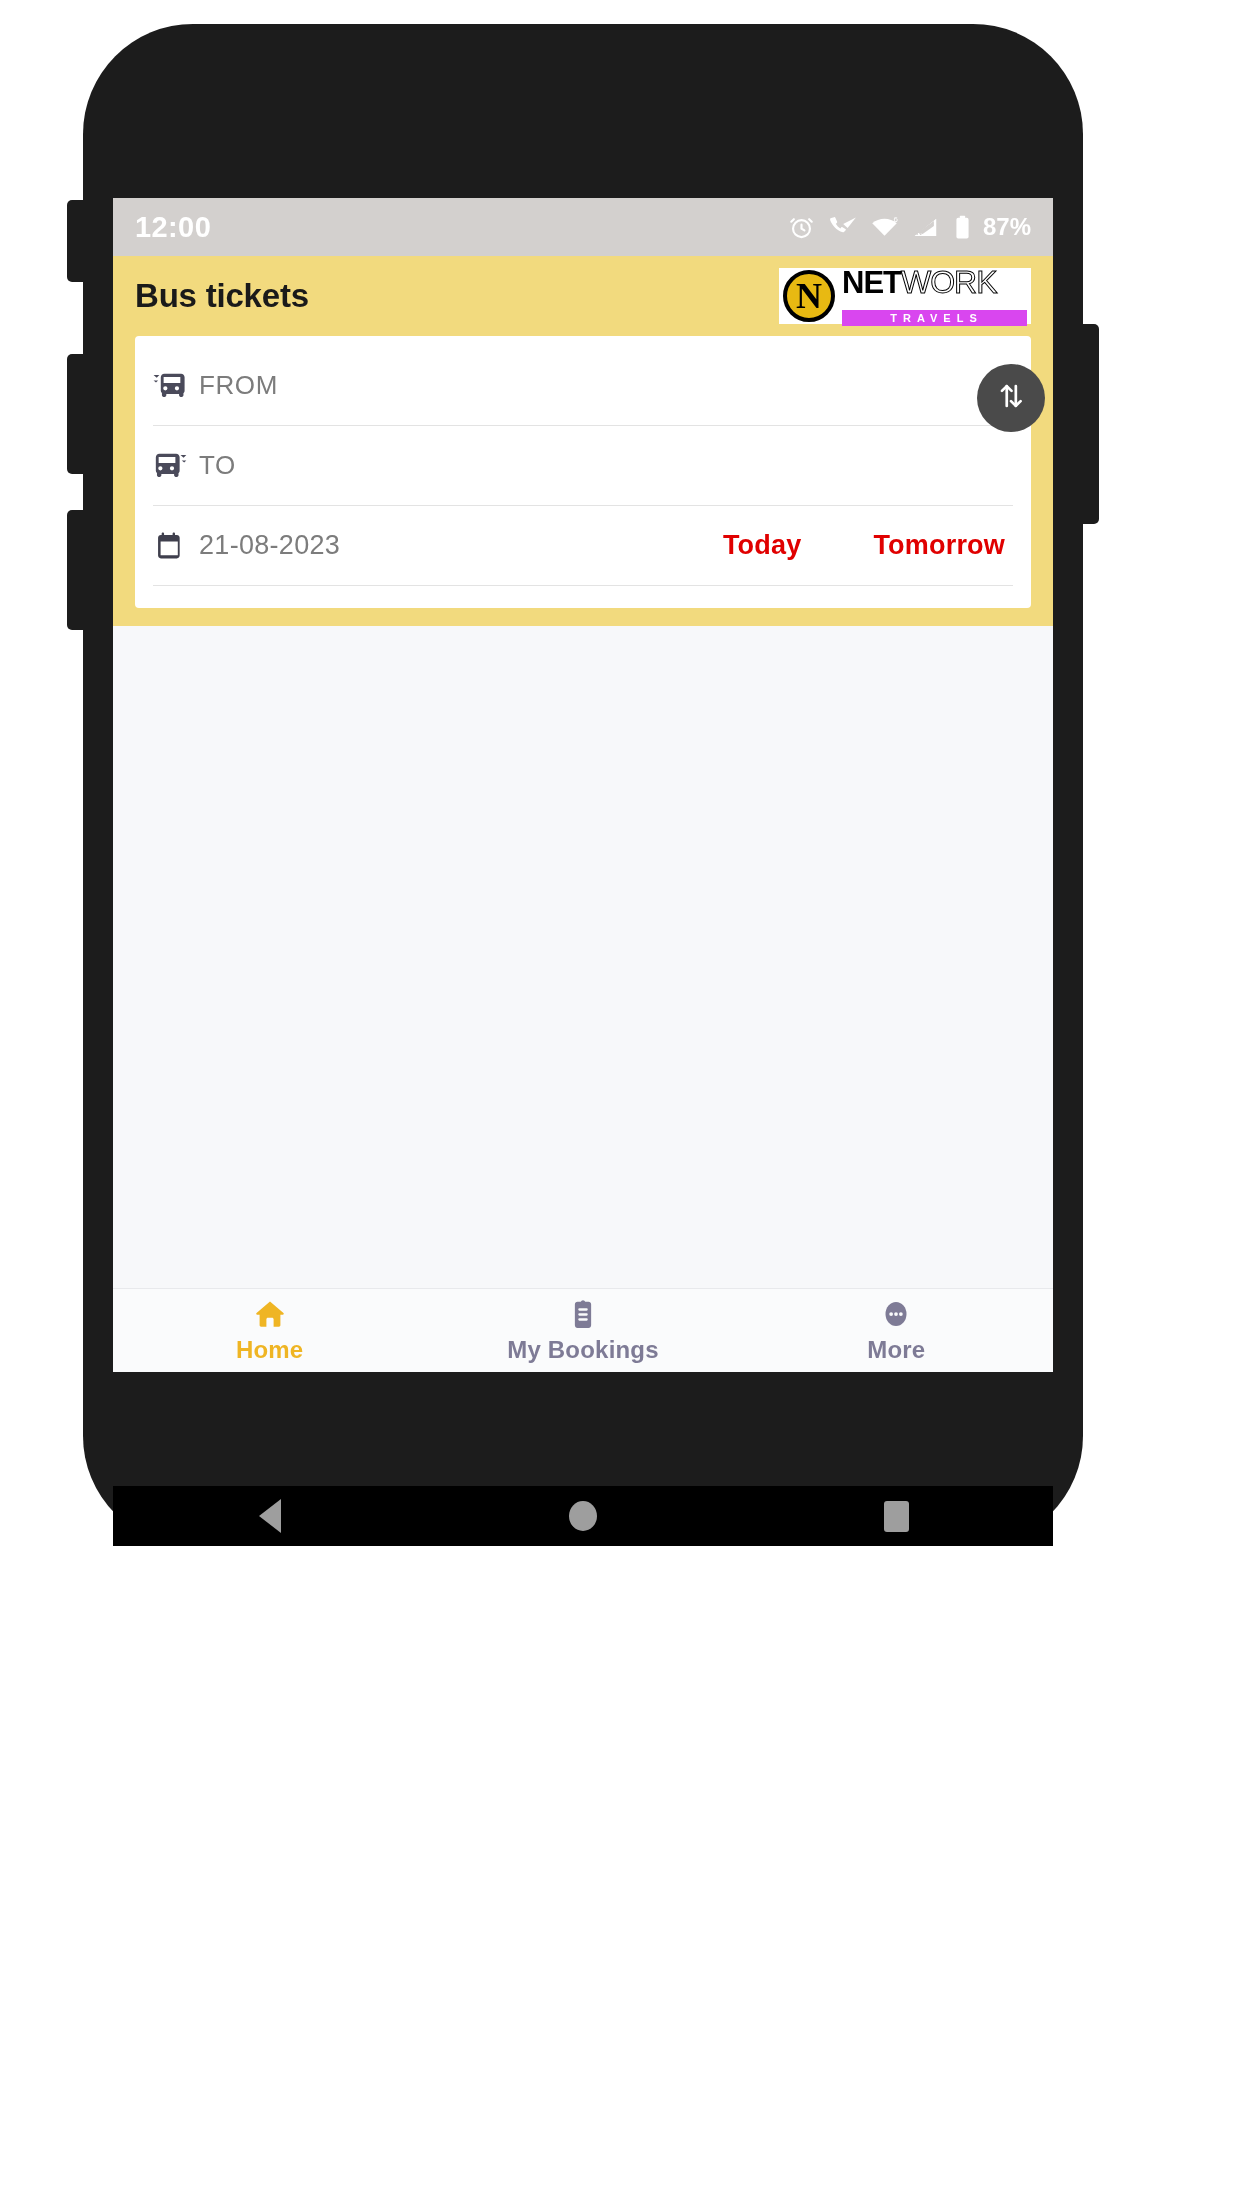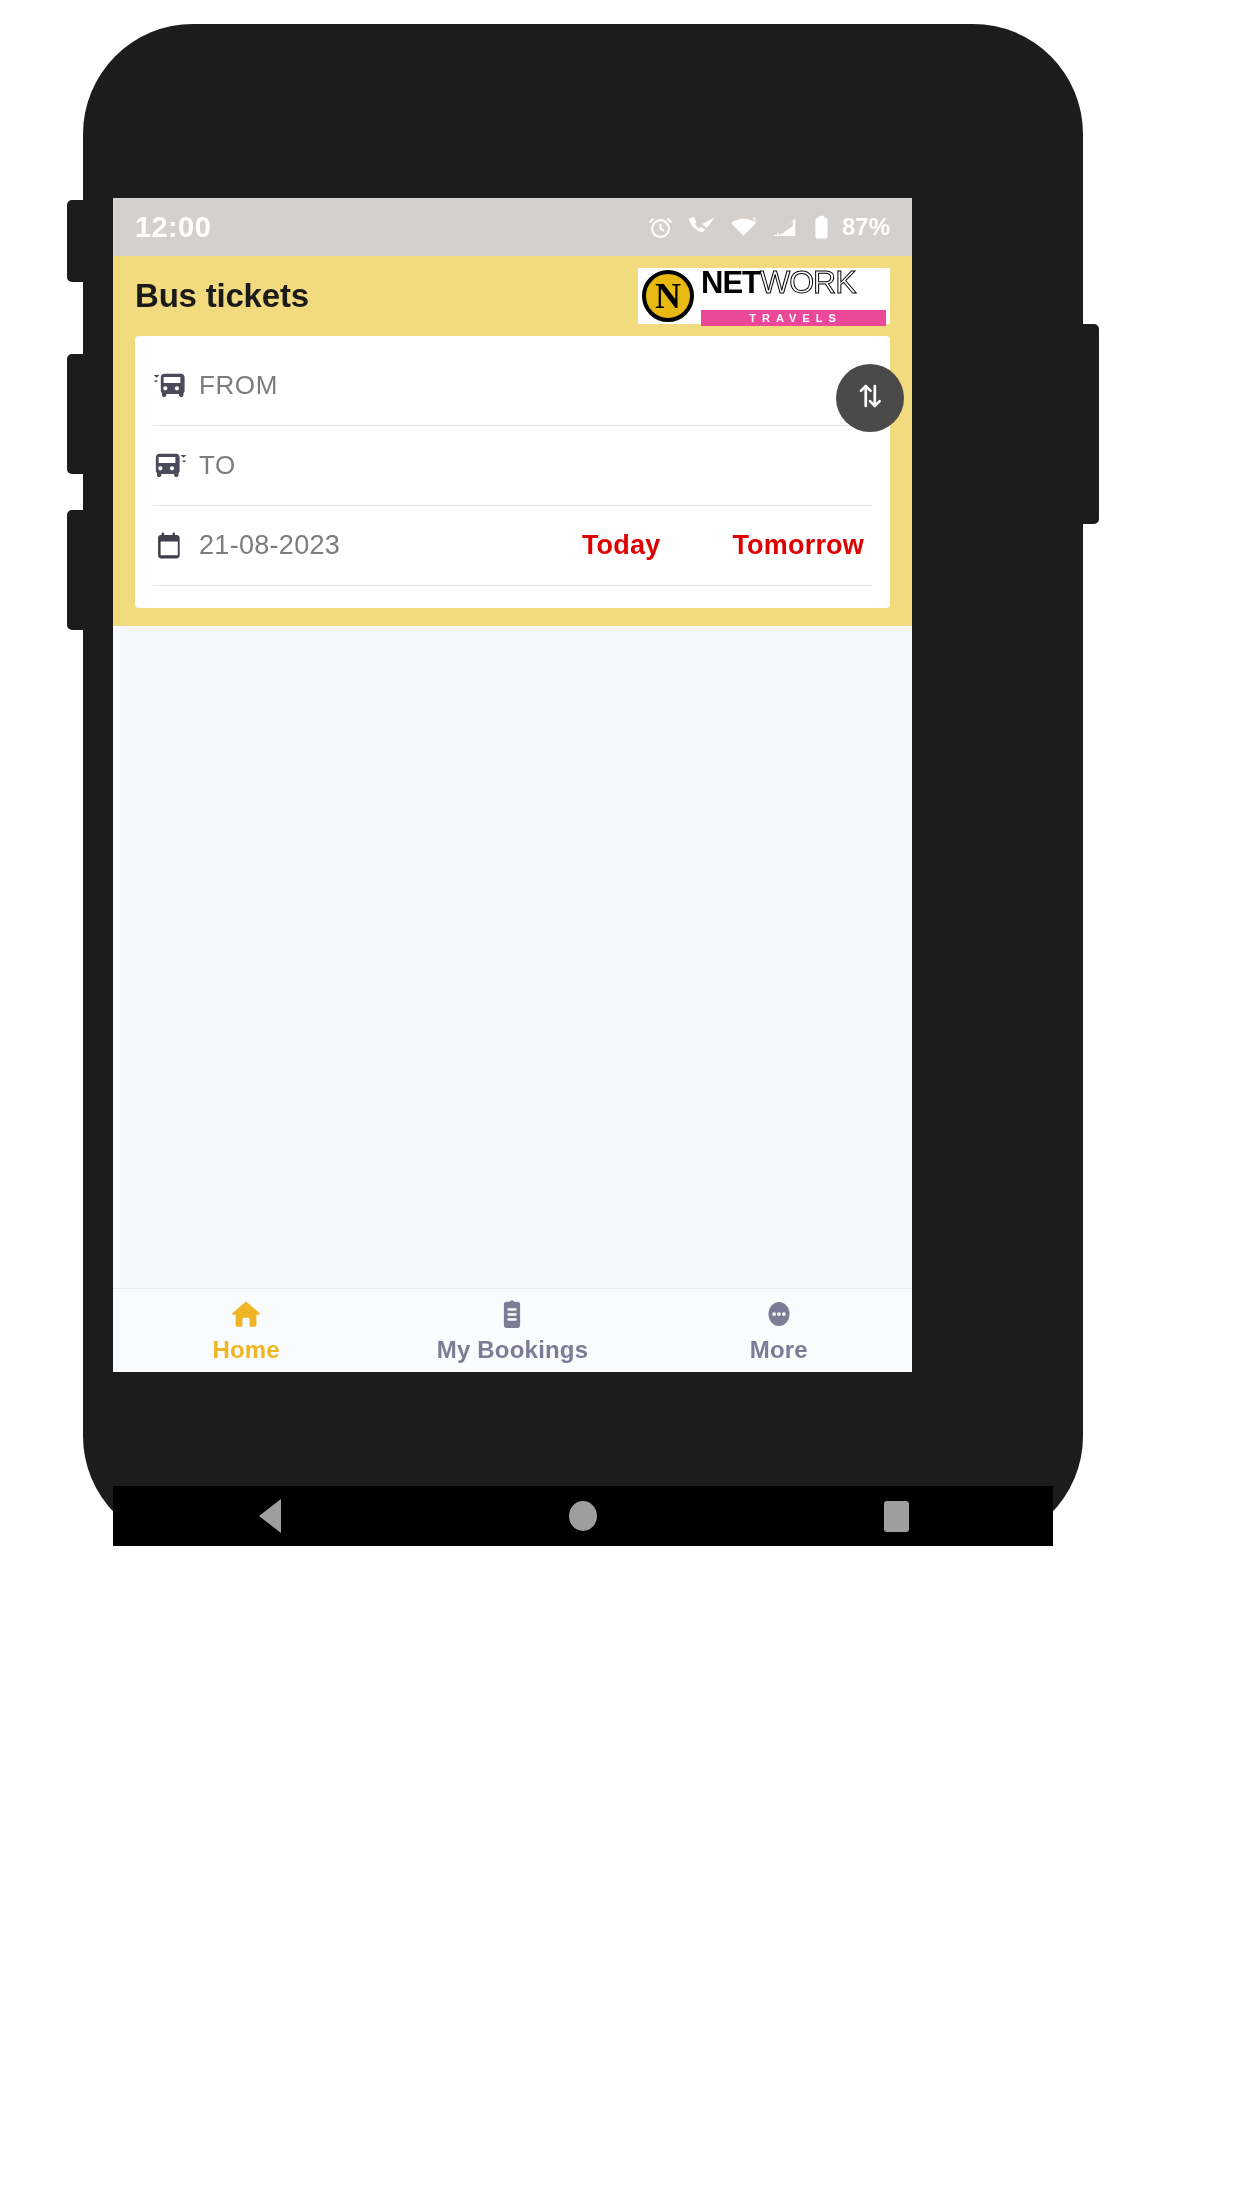--- a/index.html
+++ b/index.html
@@ -23,21 +23,21 @@
   .side-btn { position:absolute; background:#1c1c1c; }
   #btn-left-1 { left:-16px; top:176px;  width:18px; height:82px;  border-radius:5px 0 0 5px; }
   #btn-left-2 { left:-16px; top:330px;  width:18px; height:120px; border-radius:5px 0 0 5px; }
   #btn-left-3 { left:-16px; top:486px;  width:18px; height:120px; border-radius:5px 0 0 5px; }
   #btn-right-1{ right:-16px; top:300px; width:18px; height:200px; border-radius:0 5px 5px 0; }
 
   
   #screen {
     position:absolute;
     left:30px; top:174px;
-    width:799px; height:1174px;
+    width:940px; height:1174px;
     background:#f7f8fa;
     overflow:hidden;
   }
 
   
   #status-bar {
     height:58px;
     background:#d3d0ce;
     display:flex; align-items:center;
     padding:0 22px;
@@ -84,21 +84,21 @@
     font-size:31px; font-weight:bold; color:#000;
     letter-spacing:-1px;
     font-family:"Liberation Sans", sans-serif;
   }
   #logo-work {
     font-size:32px; color:#000; letter-spacing:-1px;
     -webkit-text-stroke:1px #000; color:transparent;
     font-family:"Liberation Sans", sans-serif;
   }
   #logo-travels {
-    background:#ec4899; color:#fff;
+    background:#d946ef; color:#fff;
     font-size:11px; font-weight:bold;
     letter-spacing:6px;
     text-align:center;
     padding:2px 0 2px 4px;
     margin-top:12px;
   }
 
   
   #search-card {
     margin:0 22px;

